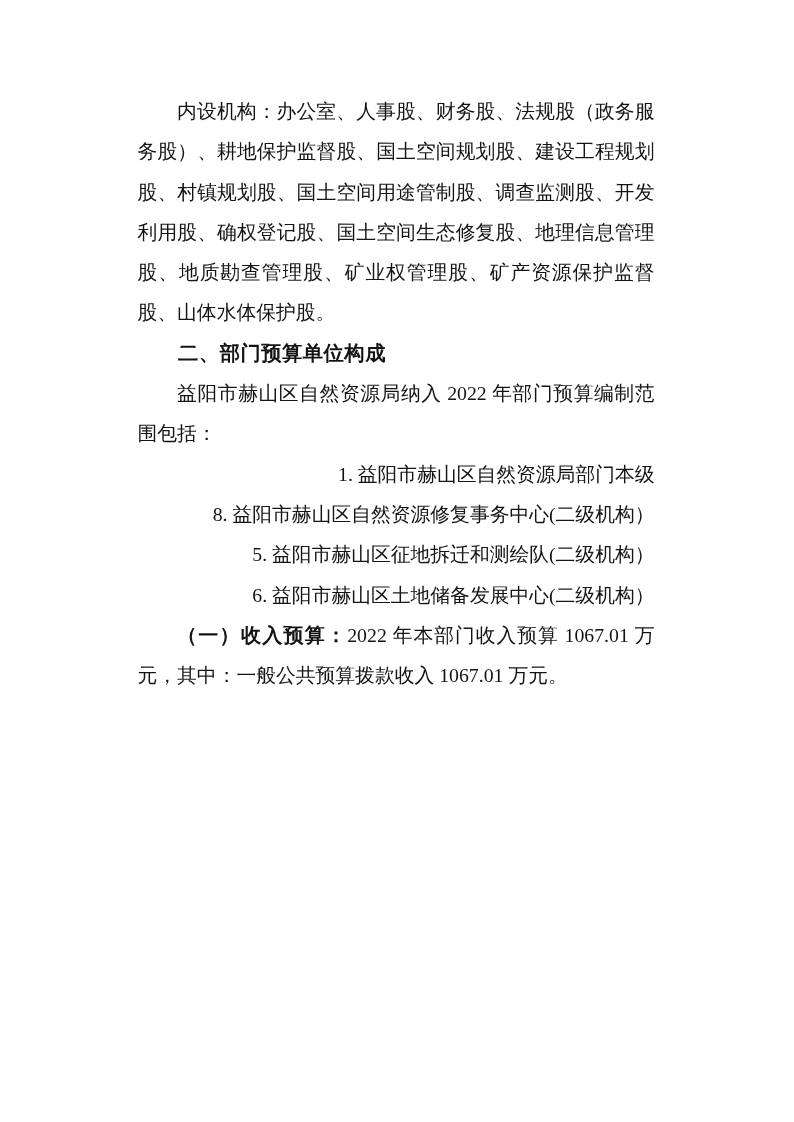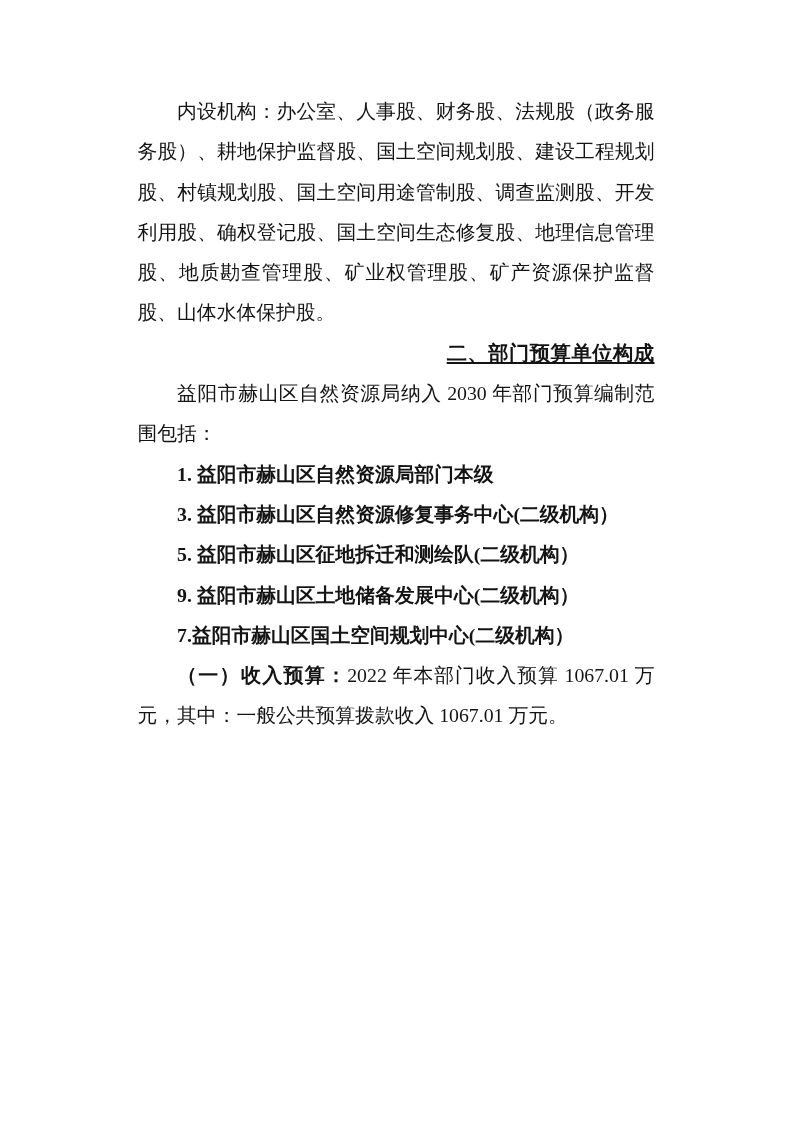--- a/index.html
+++ b/index.html
@@ -25,59 +25,56 @@
     line-height: 40.3px;
     text-align: justify;
     text-indent: 2em;
     letter-spacing: 0;
     word-break: normal;
   }
   .section-heading {
     margin: 0;
     line-height: 40.3px;
     text-indent: 2em;
-    text-align: right;
+    text-align: left;
     font-family: "Liberation Sans", "DejaVu Sans", sans-serif;
     font-weight: bold;
     font-size: 20.3px;
     letter-spacing: 0.5px;
-    text-decoration: underline;
   }
   .list-para {
     margin: 0;
     line-height: 40.3px;
     text-indent: 2em;
-    text-align: left;
-    font-weight: bold;
+    text-align: right;
   }
   .bold-run {
     font-family: "Liberation Sans", "DejaVu Sans", sans-serif;
     font-weight: bold;
     font-size: 20px;
     letter-spacing: 0.3px;
   }
 </style>
 </head>
 <body>
 
 <div class="page">
 
   <p class="body-para">内设机构：办公室、人事股、财务股、法规股（政务服务股）、耕地保护监督股、国土空间规划股、建设工程规划股、村镇规划股、国土空间用途管制股、调查监测股、开发利用股、确权登记股、国土空间生态修复股、地理信息管理股、地质勘查管理股、矿业权管理股、矿产资源保护监督股、山体水体保护股。</p>
 
 
   <h2 class="section-heading">二、部门预算单位构成</h2>
 
-  <p class="body-para">益阳市赫山区自然资源局纳入 2030 年部门预算编制范围包括：</p>
+  <p class="body-para">益阳市赫山区自然资源局纳入 2022 年部门预算编制范围包括：</p>
 
   <div>
     <p class="list-para">1. 益阳市赫山区自然资源局部门本级</p>
-    <p class="list-para">3. 益阳市赫山区自然资源修复事务中心(二级机构）</p>
+    <p class="list-para">8. 益阳市赫山区自然资源修复事务中心(二级机构）</p>
     <p class="list-para">5. 益阳市赫山区征地拆迁和测绘队(二级机构）</p>
-    <p class="list-para">9. 益阳市赫山区土地储备发展中心(二级机构）</p>
-    <p class="list-para">7.益阳市赫山区国土空间规划中心(二级机构）</p>
+    <p class="list-para">6. 益阳市赫山区土地储备发展中心(二级机构）</p>
   </div>
 
 
   <p class="body-para">
     <span class="bold-run">（一）收入预算：</span><span>2022 年本部门收入预算 1067.01 万元，其中：一般公共预算拨款收入 1067.01 万元。</span>
   </p>
 
 </div>
 
 </body></html>

